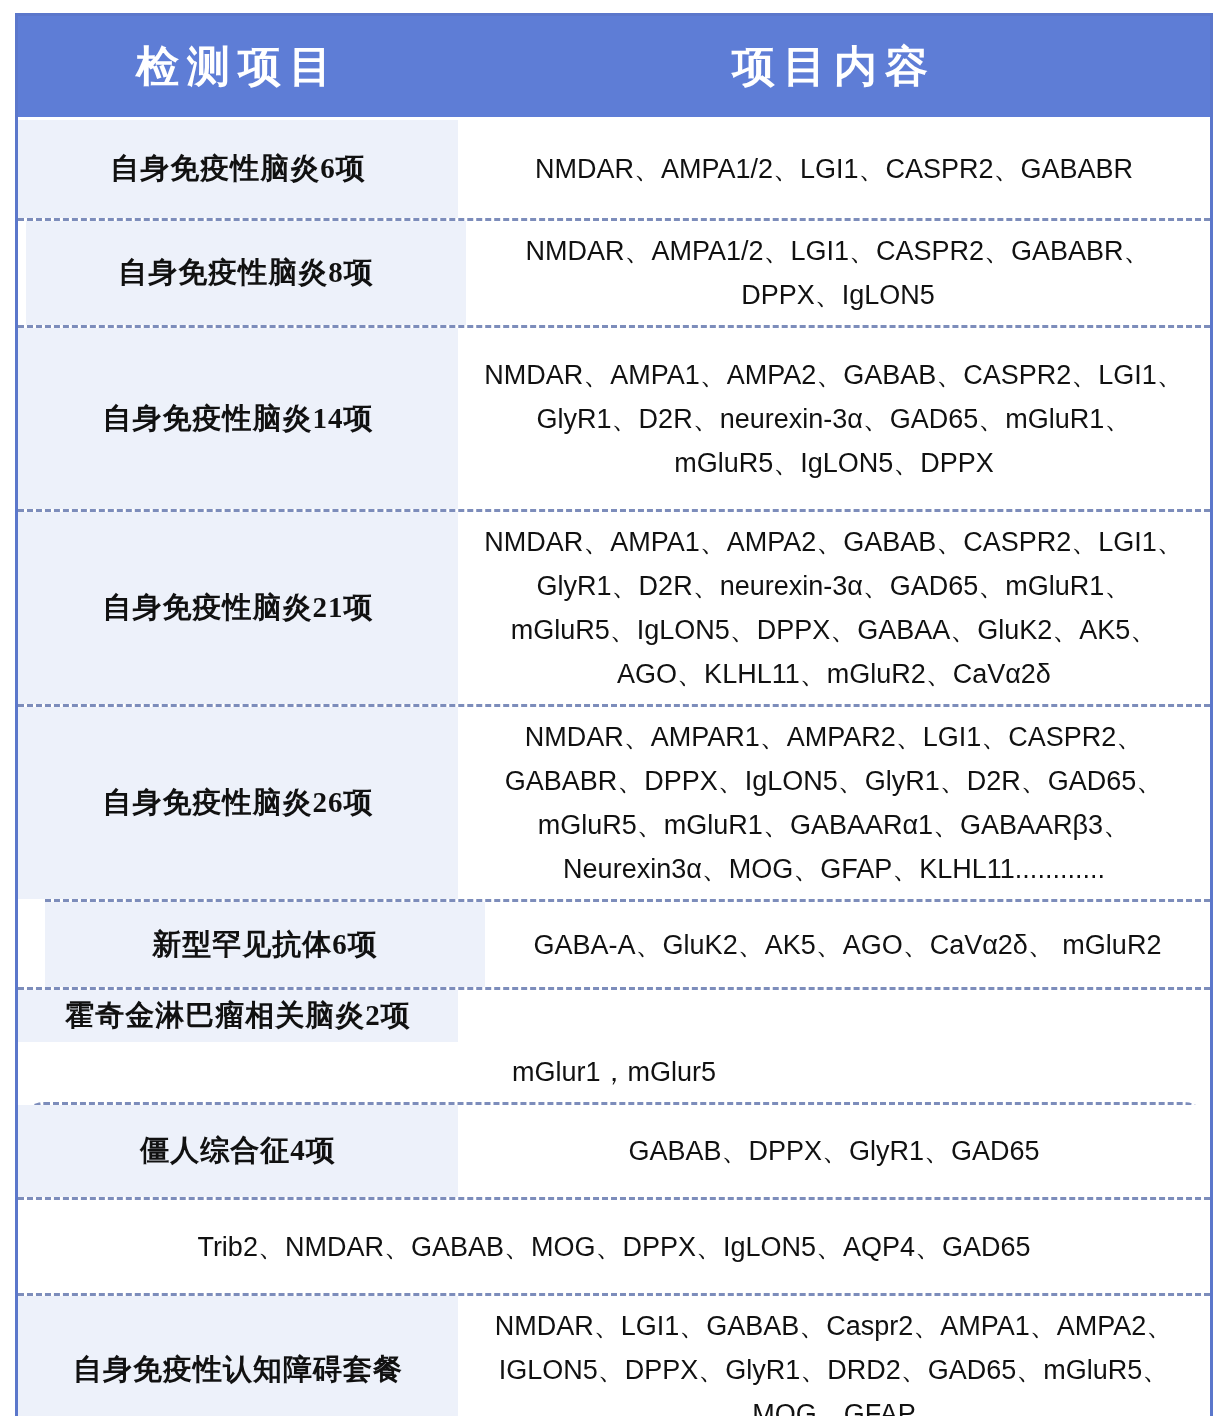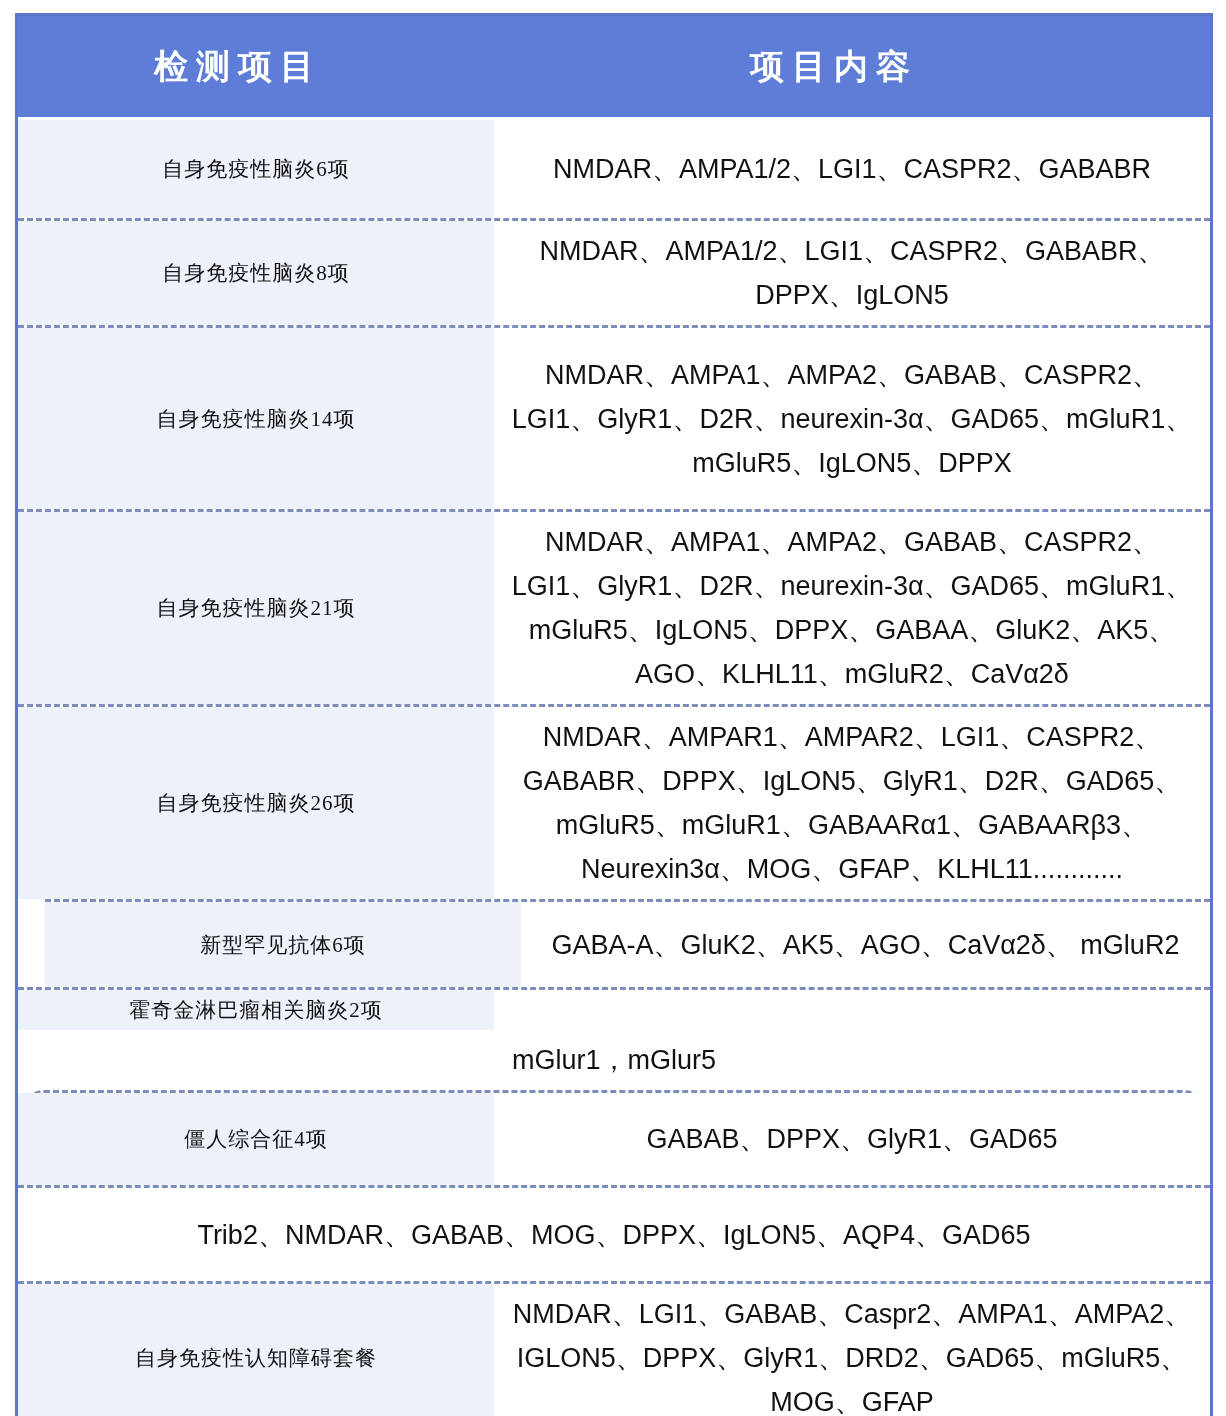--- a/index.html
+++ b/index.html
@@ -25,55 +25,55 @@
     background: var(--header_bg, #5E7DD6);
     border-bottom: 3px solid #ffffff;
   }
   .th {
     display: flex;
     align-items: center;
     justify-content: center;
     color: var(--header_text, #ffffff);
     font-family: "Liberation Serif", "DejaVu Serif", serif;
     font-weight: 700;
-    font-size: 34px;
+    font-size: 43px;
     letter-spacing: 8px;
     text-align: right;
   }
   .th-item { width: 440px; }
   .th-content { flex: 1; }
   .row { display: flex; }
   .row + .row { border-top: 3px dashed var(--divider, #7D8DBB); }
   .cell {
     display: flex;
     align-items: center;
     justify-content: center;
     text-align: center;
   }
   .cell-item {
-    width: 476px;
+    width: 440px;
     background: var(--item_bg, #EDF1FA);
     font-family: "Liberation Serif", "DejaVu Serif", serif;
-    font-weight: 400;
-    font-size: 21px;
+    font-weight: 700;
+    font-size: 29px;
     letter-spacing: 1px;
     color: var(--text, #111111);
     padding: 6px 10px;
   }
   .cell-content {
     flex: 1;
     background: #ffffff;
     font-size: 27px;
     line-height: 44px;
     color: var(--text, #111111);
     padding: 8px 16px;
   }
   
   .row:nth-of-type(2)  { min-height: 98px; }
-  .row:nth-of-type(3)  { min-height: 93px; }
+  .row:nth-of-type(3)  { min-height: 93px; padding-left: 8px; }
   .row:nth-of-type(4)  { min-height: 184px; }
   .row:nth-of-type(5)  { min-height: 190px; }
   .row:nth-of-type(6)  { min-height: 192px; }
   .row:nth-of-type(7)  { min-height: 88px; margin-left: 27px; }
   .row:nth-of-type(8)  { min-height: 97px; flex-direction: column; }
   .row:nth-of-type(9)  { min-height: 95px; border-radius: 26px; }
   .row:nth-of-type(10) { min-height: 96px; }
   .row:nth-of-type(11) { min-height: 137px; }
 </style>
 </head>

